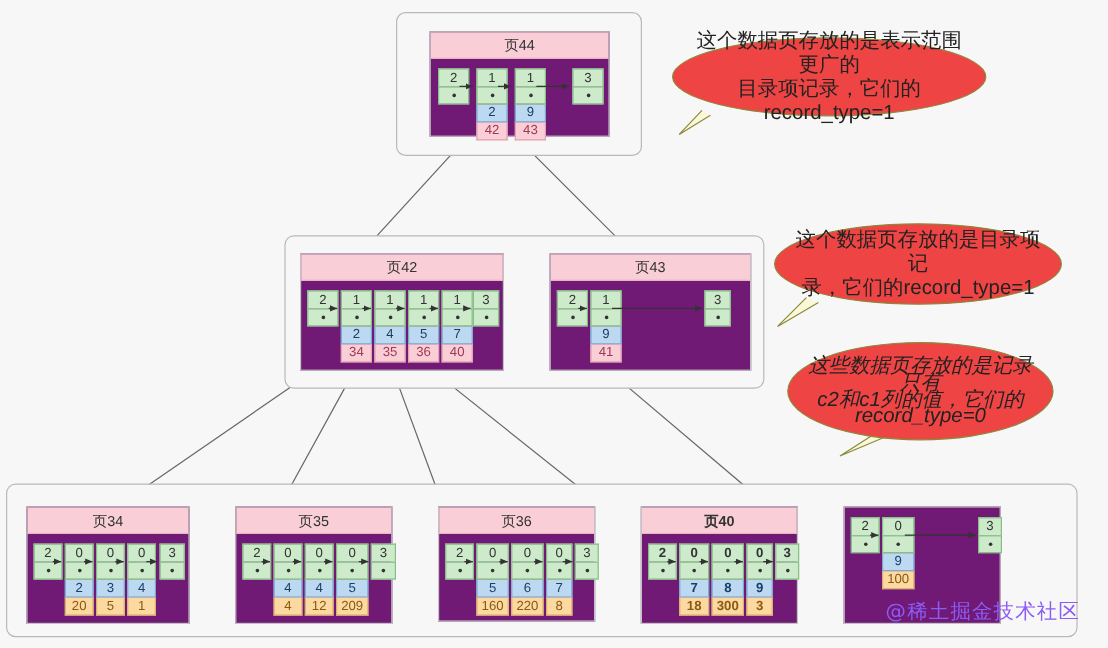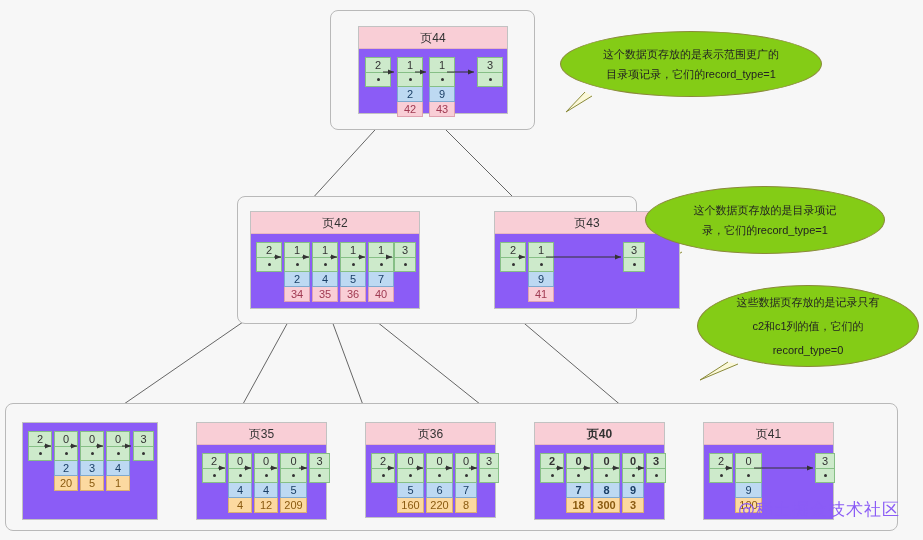--- a/index.html
+++ b/index.html
@@ -18,21 +18,21 @@
     background:#f7f7f7;
     border:1px solid #b9b9b9;
     border-radius:8px;
     box-sizing:border-box;
   }
 
   
   .page{
     position:absolute;
     box-sizing:border-box;
-    background:#8b5cf6;
+    background:#701a75;
     border:1px solid #c2c2c2;
   }
   .page-title{
     background:#f9ced6;
     border-bottom:1px solid #e8b8c2;
     color:#333;
     font-size:12px;
     text-align:center;
     line-height:22px;
     height:22px;
@@ -88,25 +88,25 @@
   .cell .row.orange{
     background:#fcd9a0;
     border:1px solid #dcb070;
     border-top:none;
     color:#8a5a10;
   }
 
   
   .bubble{
     position:absolute;
-    background:#84cc16;
+    background:#ef4444;
     border:1px solid #8a8a3a;
     border-radius:50%/50%;
     color:#222;
-    font-size:11px;
+    font-size:17px;
     line-height:20px;
     text-align:center;
     display:flex;
     align-items:center;
     justify-content:center;
     padding:6px 16px;
     box-sizing:border-box;
     white-space:pre-line;
   }
 
@@ -238,21 +238,21 @@
       <svg style="position:absolute;left:0;top:0;width:170px;height:76px;">
         <path d="M23,23 L30,23" stroke="#333" stroke-width="1" marker-end="url(#ahs)"></path>
         <path d="M51,23 L58,23" stroke="#333" stroke-width="1" marker-end="url(#ahs)"></path>
         <path d="M79,23 L86,23" stroke="#333" stroke-width="1" marker-end="url(#ahs)"></path>
         <path d="M107,23 L114,23" stroke="#333" stroke-width="1" marker-end="url(#ahs)"></path>
         <path d="M135,23 L141,23" stroke="#333" stroke-width="1" marker-end="url(#ahs)"></path>
       </svg>
     </div>
   </div>
 
-  <div class="page" style="left:458px;top:211px;width:186px;height:98px;margin-left:36px;">
+  <div class="page" style="left:458px;top:211px;width:168px;height:98px;">
     <div class="page-title">页43</div>
     <div class="page-body">
       <div class="cell" style="left:5px;top:8px;">
         <div class="row">2</div>
         <div class="row ptr"></div>
       </div>
       <div class="cell" style="left:33px;top:8px;">
         <div class="row">1</div>
         <div class="row ptr"></div>
         <div class="row blue">9</div>
@@ -263,20 +263,21 @@
         <div class="row ptr"></div>
       </div>
       <svg style="position:absolute;left:0;top:0;width:155px;height:76px;">
         <path d="M23,23 L30,23" stroke="#333" stroke-width="1" marker-end="url(#ahs)"></path>
         <path d="M51,23 L126,23" stroke="#333" stroke-width="1" marker-end="url(#ahs)"></path>
       </svg>
     </div>
   </div>
 
   <div class="page" style="left:22px;top:422px;width:136px;height:98px;">
+    <div class="page-title">页34</div>
     <div class="page-body">
       <div class="cell" style="left:5px;top:8px;width:24px;">
         <div class="row">2</div>
         <div class="row ptr"></div>
       </div>
       <div class="cell" style="left:31px;top:8px;width:24px;">
         <div class="row">0</div>
         <div class="row ptr"></div>
         <div class="row blue">2</div>
         <div class="row orange">20</div>
@@ -414,21 +415,20 @@
       <svg style="position:absolute;left:0;top:0;width:131px;height:76px;">
         <path d="M21,23 L28,23" stroke="#333" stroke-width="1" marker-end="url(#ahs)"></path>
         <path d="M48,23 L55,23" stroke="#333" stroke-width="1" marker-end="url(#ahs)"></path>
         <path d="M77,23 L84,23" stroke="#333" stroke-width="1" marker-end="url(#ahs)"></path>
         <path d="M101,23 L109,23" stroke="#333" stroke-width="1" marker-end="url(#ahs)"></path>
       </svg>
     </div>
   </div>
 
   <div class="page" style="left:703px;top:422px;width:131px;height:98px;">
-    <div class="page-title">页41</div>
     <div class="page-body">
       <div class="cell" style="left:5px;top:8px;width:24px;">
         <div class="row">2</div>
         <div class="row ptr"></div>
       </div>
       <div class="cell" style="left:31px;top:8px;width:27px;">
         <div class="row">0</div>
         <div class="row ptr"></div>
         <div class="row blue">9</div>
         <div class="row orange">100</div>
@@ -443,19 +443,19 @@
       </svg>
     </div>
   </div>
 
   <div class="bubble" style="left:560px;top:31px;width:262px;height:66px;">这个数据页存放的是表示范围更广的
 目录项记录，它们的record_type=1</div>
 
   <div class="bubble" style="left:645px;top:186px;width:240px;height:68px;">这个数据页存放的是目录项记
 录，它们的record_type=1</div>
 
-  <div class="bubble" style="left:697px;top:285px;width:222px;height:82px;line-height:24px;">这些数据页存放的是记录只有
+  <div class="bubble" style="left:656px;top:285px;width:222px;height:82px;line-height:14px;font-style:italic;">这些数据页存放的是记录只有
 c2和c1列的值，它们的
 record_type=0</div>
 
   <div class="watermark" style="left:738px;top:498px;">@稀土掘金技术社区</div>
 
 </div>
 
 </body></html>

